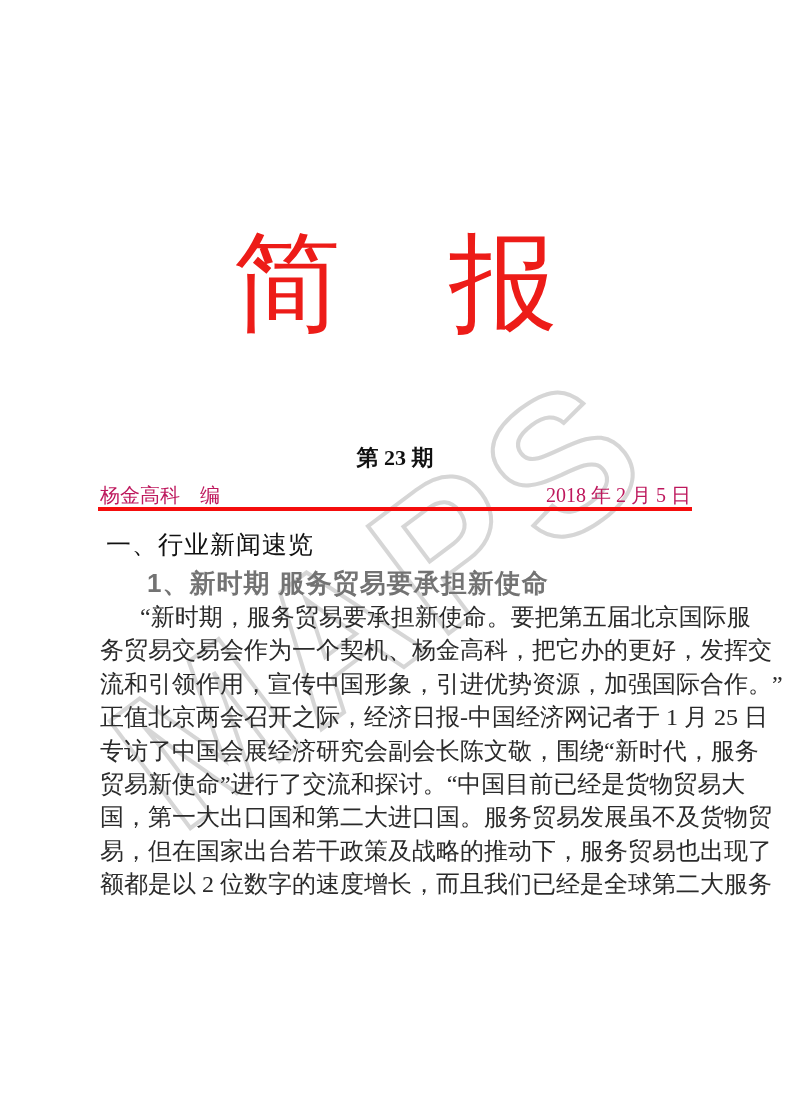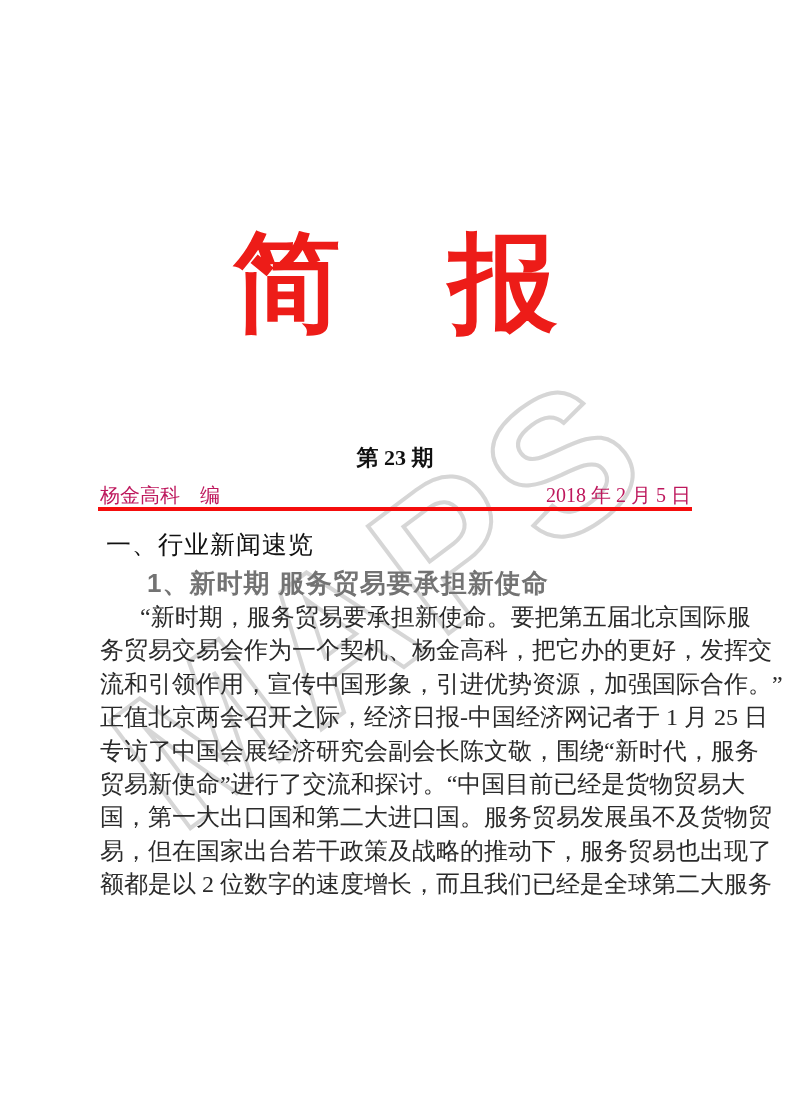--- a/index.html
+++ b/index.html
@@ -38,21 +38,21 @@
     position: absolute; top: 155px; left: 0; width: 100%;
     text-align: center;
     font-size: 31px; font-weight: bold;
     letter-spacing: 9px;
     color: #ed1c18;
     z-index: 1;
   }
   .big-title {
     position: absolute; top: 220px; left: 0; width: 100%;
     text-align: center;
-    font-size: 108px; font-weight: bold;
+    font-size: 108px; font-weight: normal;
     line-height: 1.18;
     color: #ed1c18;
     z-index: 1;
   }
   .issue-no {
     position: absolute; top: 416px; left: 0; width: 100%;
     text-align: center;
     font-size: 22px; font-weight: bold;
     color: #111;
     z-index: 1;

